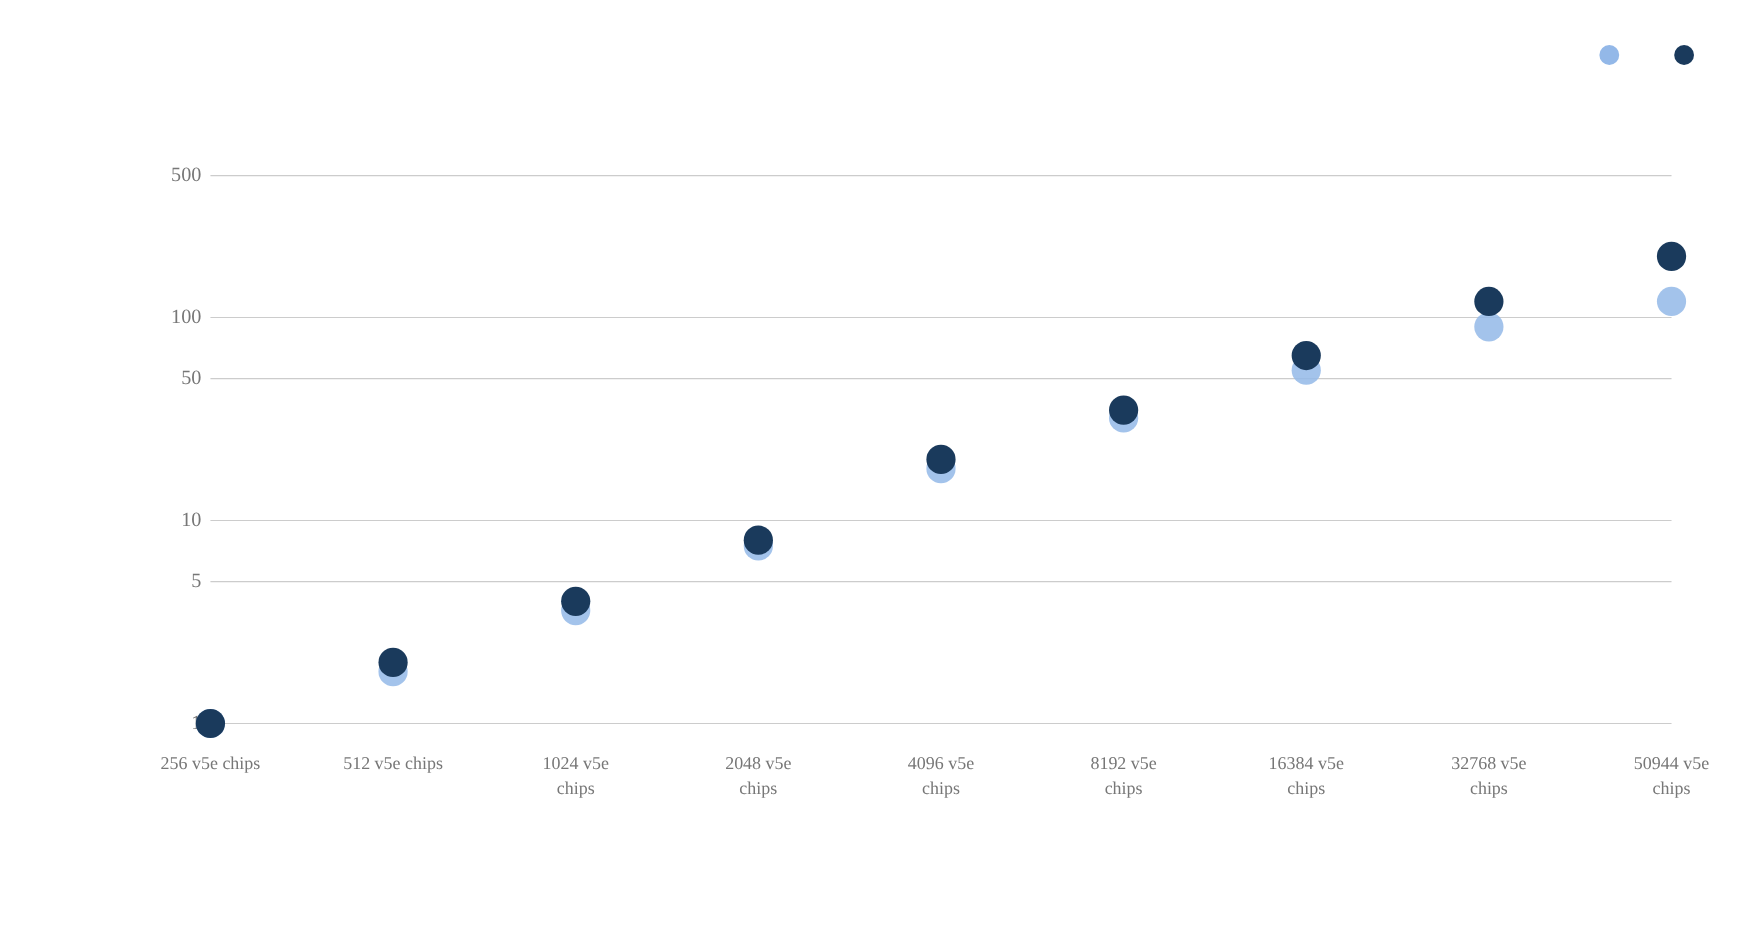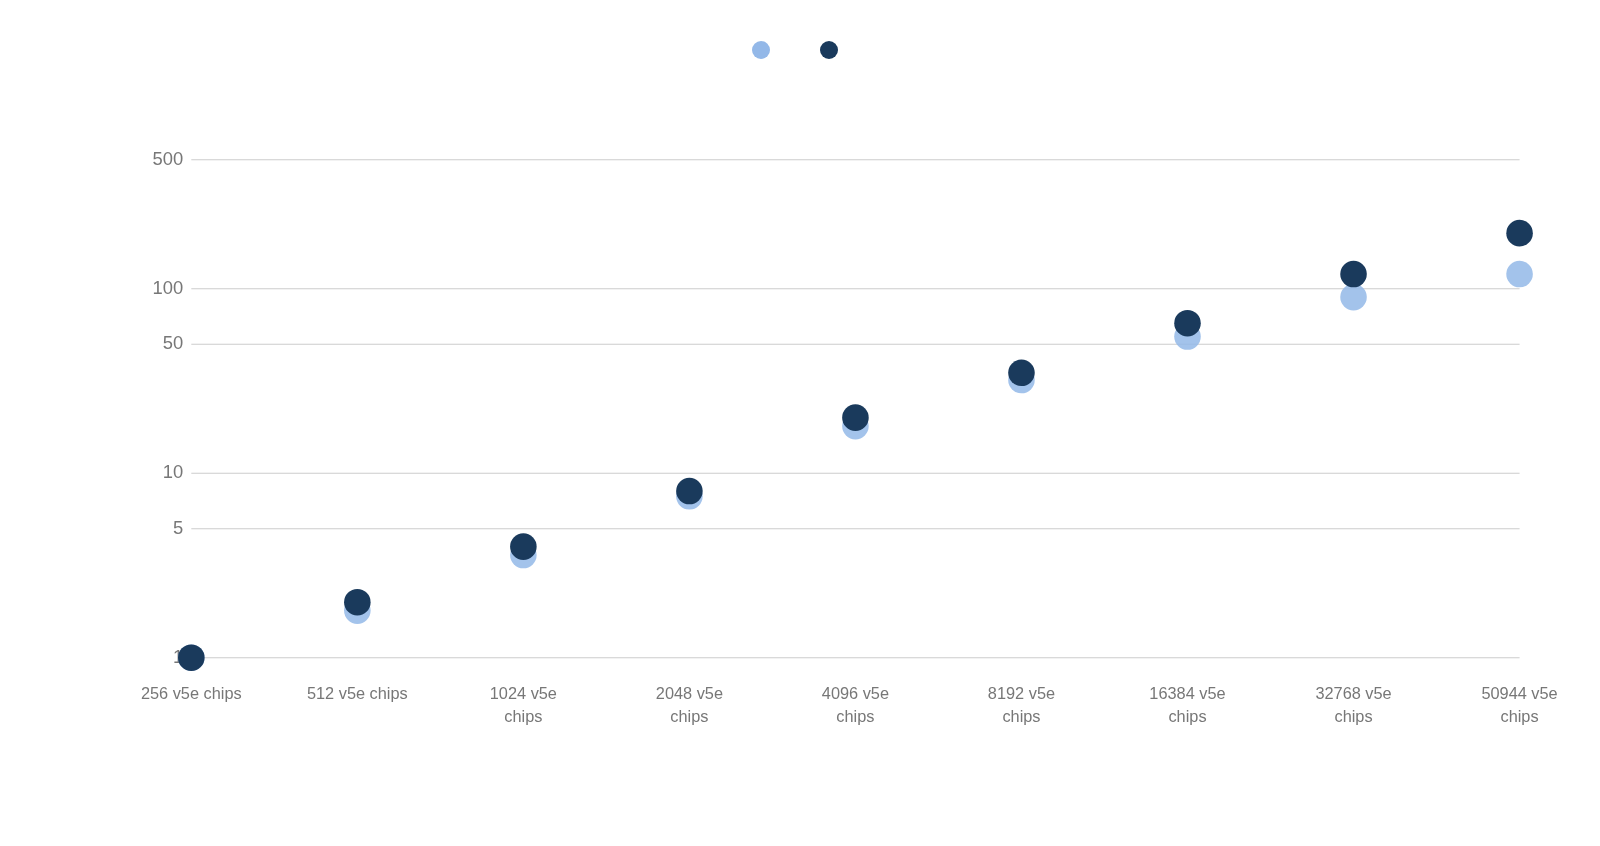--- a/index.html
+++ b/index.html
@@ -12,21 +12,22 @@
       display: flex;
       align-items: center;
       justify-content: center;
     }
     .chart-container {
       width: 1500px;
       height: 800px;
       position: relative;
       display: flex;
       flex-direction: column;
-      align-items: center;
+      align-items: flex-end;
+      font-family: Liberation Serif, serif;
     }
     .chart-title {
       font-size: 36px;
       color: #5a5a5a;
       font-weight: 400;
       margin-bottom: 18px;
       text-align: center;
     }
     .legend {
       display: flex;

